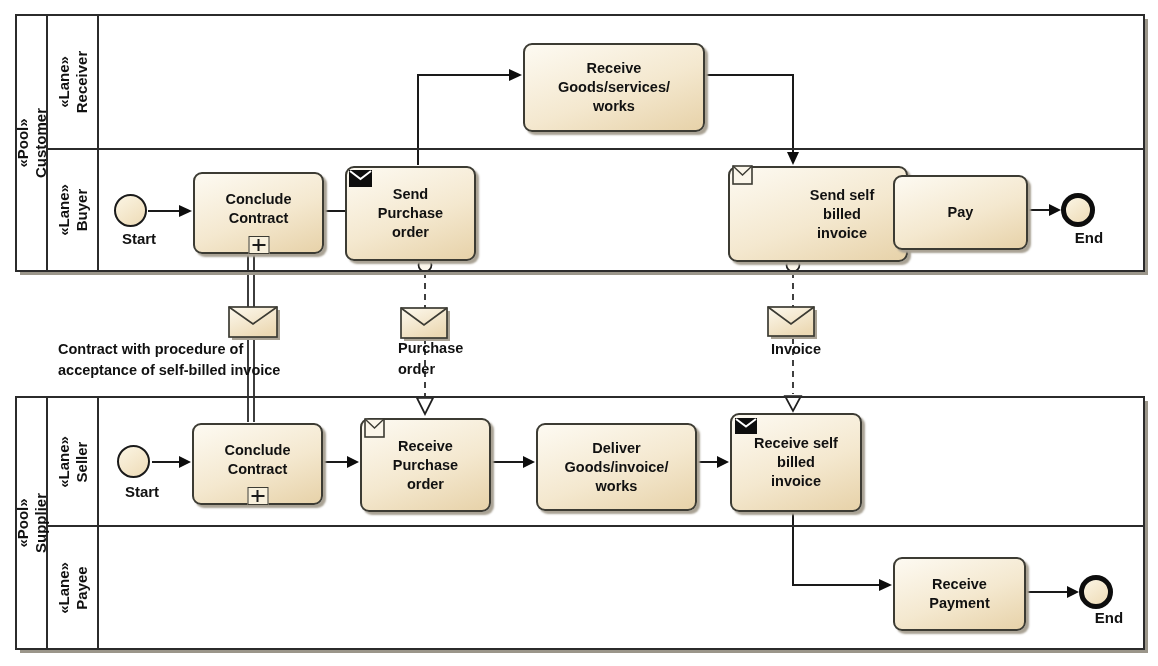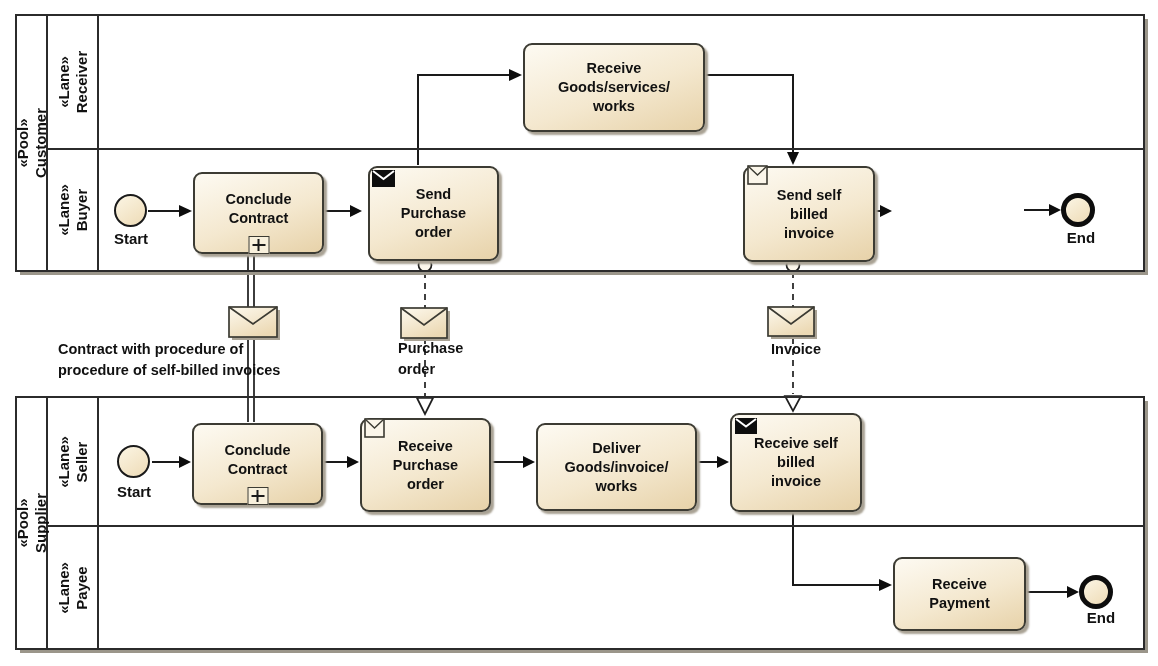--- a/index.html
+++ b/index.html
@@ -21,21 +21,21 @@
         background:linear-gradient(160deg,#fdfaf2 0%,#f4e8cf 55%,#e7d2a9 100%);
         box-shadow:3px 3px 2px #a9a294;display:flex;align-items:center;justify-content:center;
         font-weight:bold;font-size:14.5px;line-height:19px;text-align:center;}
   .ml{white-space:pre-line;text-align:center;}
 
   
   .event{position:absolute;border-radius:50%;
          background:linear-gradient(145deg,#fbf5e4 0%,#f2e3c4 70%,#ecdbb8 100%);}
   .event-start{width:29px;height:29px;border:2.5px solid #1a1a1a;}
   .event-end{width:24px;height:24px;border:5px solid #0d0d0d;}
-  .event-label{position:absolute;width:50px;text-align:center;font-weight:bold;font-size:15px;}
+  .event-label{position:absolute;width:50px;text-align:center;font-weight:bold;font-size:15px;margin-left:8px;}
 
   
   .msg-label{position:absolute;font-weight:bold;font-size:14.5px;line-height:21px;white-space:pre-line;}
 
   
   .task-icon{position:absolute;}
   .subprocess-marker{position:absolute;left:50%;bottom:-2px;transform:translateX(-50%);
                      width:21px;height:18px;border:1.6px solid #3c3b33;background:#f8f0dc;
                      box-sizing:border-box;}
   .subprocess-marker .ph{position:absolute;left:3px;right:3px;top:50%;height:1.6px;margin-top:-0.8px;background:#1a1a1a;}
@@ -179,64 +179,67 @@
     </div>
     <div class="lane" style="top:129px;bottom:0;">
       <div class="lane-label-col">
         <span class="vtext">«Lane»
 Payee</span>
       </div>
     </div>
   </div>
 
   <div class="msg-label" style="left:58px;top:339px;">Contract with procedure of
-procedure of self-billed invoices</div>
+acceptance of self-billed invoice</div>
   <div class="msg-label" style="left:398px;top:338px;">Purchase
 order</div>
   <div class="msg-label" style="left:762px;top:339px;width:68px;text-align:center;">Invoice</div>
 
   <div class="task" style="left:193px;top:172px;width:127px;height:78px;">
     <span class="ml" style="margin-bottom:8px;">Conclude
 Contract</span>
     <span class="subprocess-marker">
         <span class="ph"></span>
         <span class="pv"></span>
       </span>
   </div>
 
-  <div class="task" style="left:368px;top:166px;width:127px;height:91px;">
+  <div class="task" style="left:345px;top:166px;width:127px;height:91px;">
     <span class="task-icon" style="left:2px;top:2px;">
       <svg width="23" height="17" viewBox="0 0 23 17">
           <rect x="0" y="0" width="23" height="17" fill="#0d0d0d"></rect>
           <polyline points="1,1 11.5,9 22,1" fill="none" stroke="#fff" stroke-width="2"></polyline>
         </svg>
     </span>
     <span class="ml">Send
 Purchase
 order</span>
   </div>
 
   <div class="task" style="left:523px;top:43px;width:178px;height:85px;">
     <span class="ml">Receive
 Goods/services/
 works</span>
   </div>
 
-  <div class="task" style="left:743px;top:166px;width:128px;height:92px;">
+  <div class="task" style="left:728px;top:166px;width:128px;height:92px;padding-left:48px;">
     <span class="task-icon" style="left:2px;top:-3px;">
       <svg width="21" height="20" viewBox="0 0 21 20">
           <rect x="1" y="1" width="19" height="18" fill="#fbf6ea" stroke="#3c3b33" stroke-width="1.6"></rect>
           <polyline points="1,1 10.5,10 20,1" fill="none" stroke="#3c3b33" stroke-width="1.4"></polyline>
         </svg>
     </span>
     <span class="ml">Send self
 billed
 invoice</span>
   </div>
 
+  <div class="task" style="left:893px;top:175px;width:131px;height:71px;">
+    <span class="ml">Pay</span>
+  </div>
 
   <div class="task" style="left:192px;top:423px;width:127px;height:78px;">
     <span class="ml" style="margin-bottom:8px;">Conclude
 Contract</span>
     <span class="subprocess-marker">
         <span class="ph"></span>
         <span class="pv"></span>
       </span>
   </div>
 

